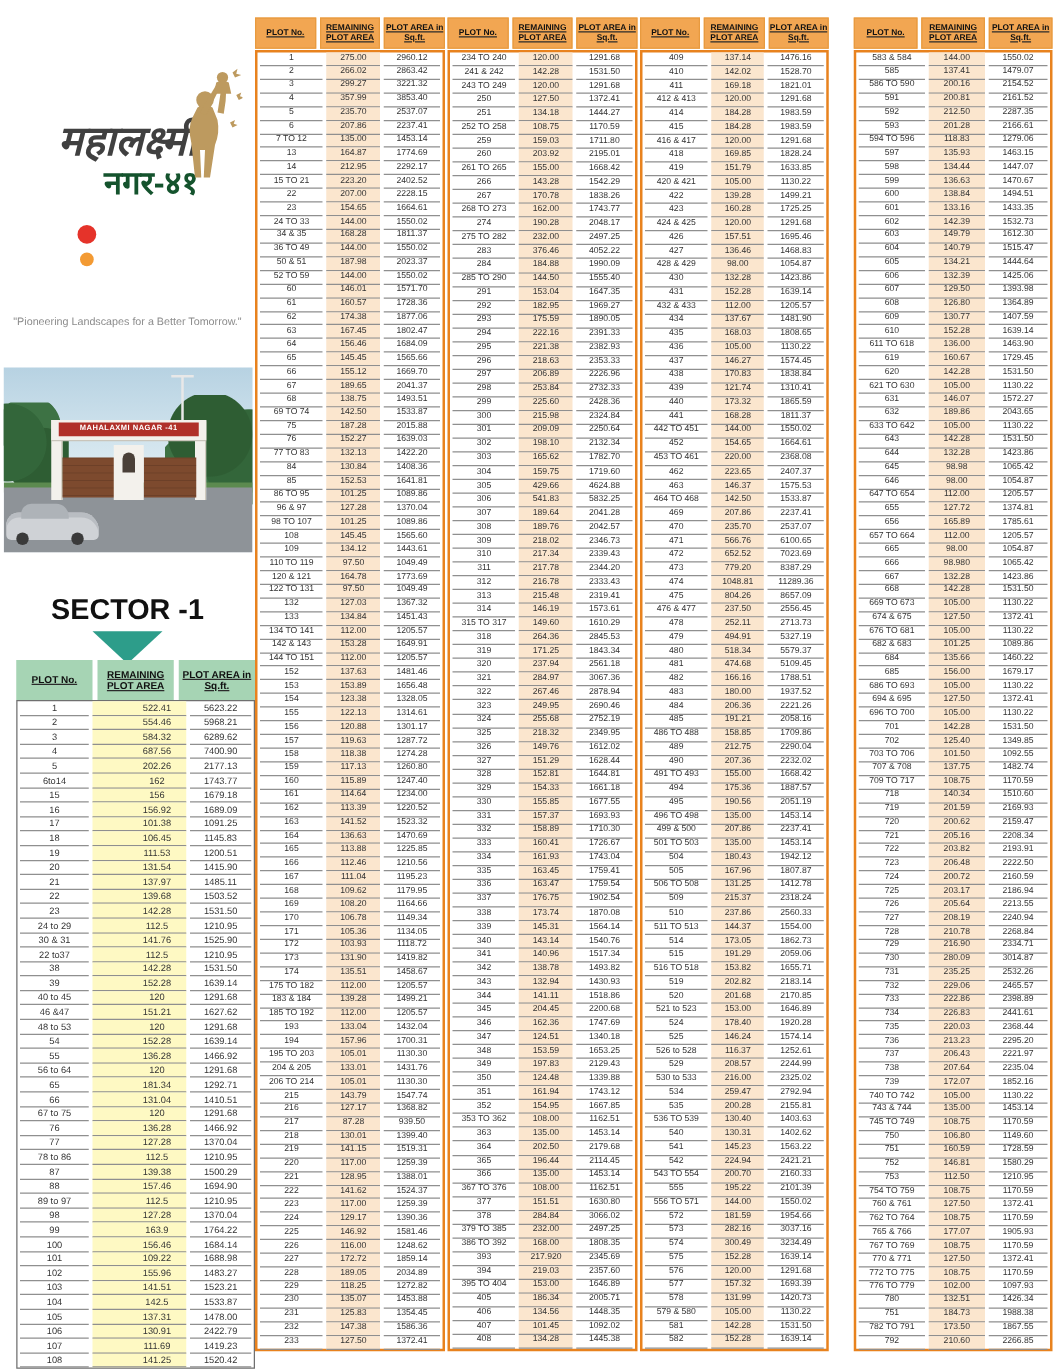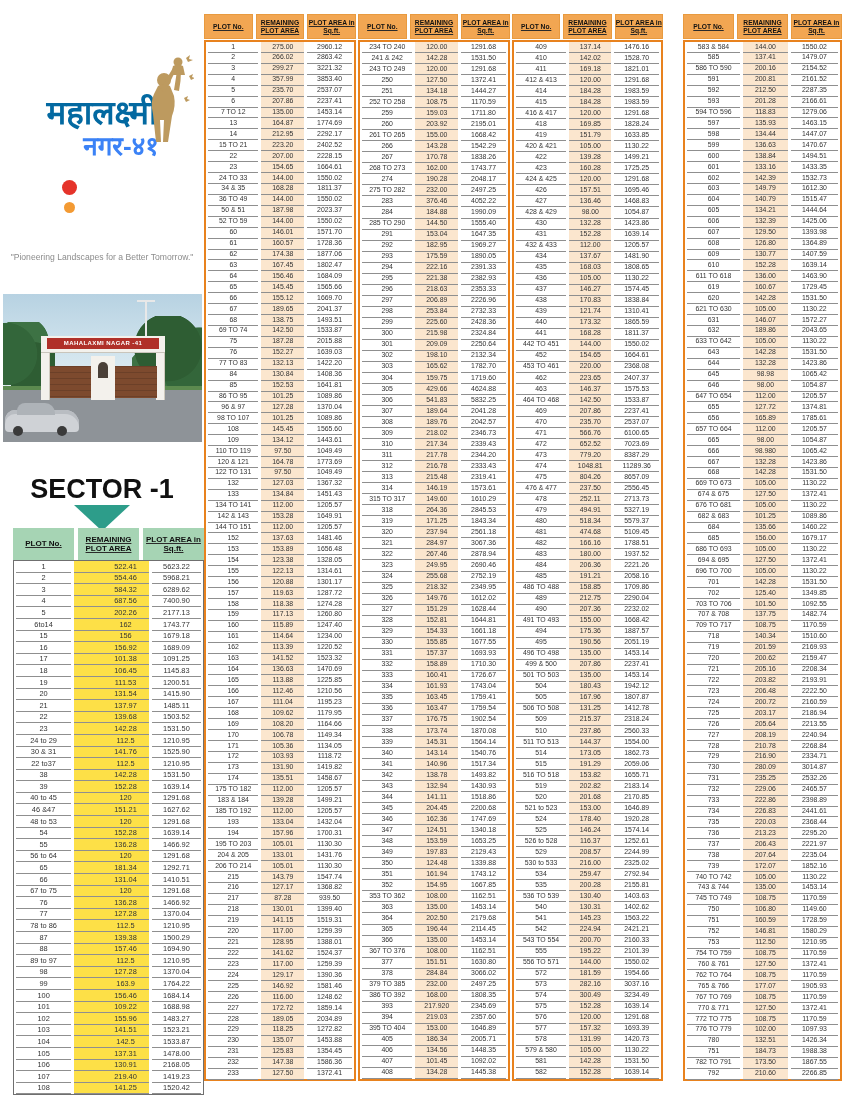--- a/index.html
+++ b/index.html
@@ -2,22 +2,22 @@
 <html><head>
 <meta charset="utf-8">
 <style>
   html,body{margin:0;padding:0;}
   body{width:846px;height:1096px;position:relative;background:#ffffff;
        font-family:"Liberation Sans",sans-serif;color:#2b2b2b;overflow:hidden;}
 
   
   .left-panel{position:absolute;left:0;top:0;width:204px;height:1096px;}
   .logo-block{position:absolute;left:0;top:96px;width:204px;height:150px;text-align:center;}
-  .brand1{font-size:33px;font-weight:bold;color:#0369a1;line-height:1;}
-  .brand2{font-size:26px;font-weight:bold;color:#3b82f6;line-height:1;margin-top:4px;padding-left:38px;}
+  .brand1{font-size:33px;font-weight:bold;color:#404040;line-height:1;font-style:italic;}
+  .brand2{font-size:26px;font-weight:bold;color:#14532d;line-height:1;margin-top:4px;padding-left:38px;}
   .dot-red{position:absolute;left:62px;top:84px;width:15px;height:15px;border-radius:50%;background:#e5332a;}
   .dot-orange{position:absolute;left:64px;top:106px;width:11px;height:11px;border-radius:50%;background:#f39a33;}
   .figure-svg{position:absolute;right:10px;top:-42px;}
   .tagline{position:absolute;left:0;top:252px;width:204px;text-align:center;
            font-size:8.6px;color:#8c8c8c;}
 
   
   .gate{position:absolute;left:3px;top:294px;width:199px;height:148px;overflow:hidden;
         background:linear-gradient(#b7d2e2 0%,#dcebf2 55%,#eef4f7 70%);}
   .g-trees-l{position:absolute;left:-18px;top:28px;width:70px;height:80px;background:
@@ -46,21 +46,21 @@
          border-radius:10px 14px 4px 4px;box-shadow:inset 0 4px 0 #b9bdc2;}
   .g-car:before{content:"";position:absolute;left:12px;top:-7px;width:38px;height:12px;
                 background:#aeb3b8;border-radius:8px 10px 0 0;}
   .g-car:after{content:"";position:absolute;left:8px;bottom:-4px;width:10px;height:10px;background:#3a3a3a;
                border-radius:50%;box-shadow:44px 0 0 #3a3a3a;}
   .g-lamp{position:absolute;left:142px;top:6px;width:2px;height:38px;background:#e8e8e8;}
   .g-lamp:before{content:"";position:absolute;left:-8px;top:0;width:18px;height:2px;background:#e8e8e8;}
 
   
   .sector-title{position:absolute;left:0;top:474px;width:204px;text-align:center;
-                font-size:27px;font-weight:bold;color:#111;}
+                font-size:23px;font-weight:bold;color:#111;}
   .sector-arrow{position:absolute;left:74px;top:505px;width:0;height:0;
                 border-left:28px solid transparent;border-right:28px solid transparent;
                 border-top:26px solid #2d9d8a;}
 
   
   .thead{display:flex;gap:3px;text-decoration:underline;}
   .hc{flex:1;display:flex;align-items:center;justify-content:center;text-align:center;
       font-weight:bold;color:#111;}
   .tbody{display:flex;flex-direction:column;background:#fff;}
   .trow{flex:1;display:flex;gap:3px;padding:0 2px;}
@@ -69,21 +69,21 @@
   .tcell.c0{flex:1.18;}
   .tcell.c1{flex:1;}
   .tcell.c2{flex:1.05;}
 
   
   .ltable{position:absolute;left:13px;top:528px;width:191px;}
   .ltable .thead{height:32px;gap:4px;margin-bottom:0;}
   .ltable .hc{background:#a6d4b4;font-size:8px;line-height:1.15;}
   .ltable .tbody{height:533px;border:1.5px solid #6f6f6f;}
   .ltable .tcell{font-size:7.4px;}
-  .ltable .tcell.c1{background:#fde047;padding-left:28px;}
+  .ltable .tcell.c1{background:#fef9c3;padding-left:28px;}
 
   
   .tgroup{position:absolute;top:14px;}
   .tgroup .thead{height:25px;margin-bottom:1px;}
   .tgroup .hc{background:#f2a652;font-size:6.7px;line-height:1.1;border:1px solid #e89a3f;}
   .tgroup .tbody{height:1037px;border:2px solid #e8821e;}
   .tgroup .tcell{font-size:6.9px;}
   .tgroup .tcell.c1{background:#fbe6ce;}
   #g1{left:204px;width:152px;}
   #g2{left:358px;width:152px;}
@@ -354,25 +354,25 @@
           <div class="tcell c2">1533.87</div>
         </div>
         <div class="trow">
           <div class="tcell c0">105</div>
           <div class="tcell c1">137.31</div>
           <div class="tcell c2">1478.00</div>
         </div>
         <div class="trow">
           <div class="tcell c0">106</div>
           <div class="tcell c1">130.91</div>
-          <div class="tcell c2">2168.05</div>
+          <div class="tcell c2">2422.79</div>
         </div>
         <div class="trow">
           <div class="tcell c0">107</div>
-          <div class="tcell c1">219.40</div>
+          <div class="tcell c1">111.69</div>
           <div class="tcell c2">1419.23</div>
         </div>
         <div class="trow">
           <div class="tcell c0">108</div>
           <div class="tcell c1">141.25</div>
           <div class="tcell c2">1520.42</div>
         </div>
       </div>
   </div>
 </div>

